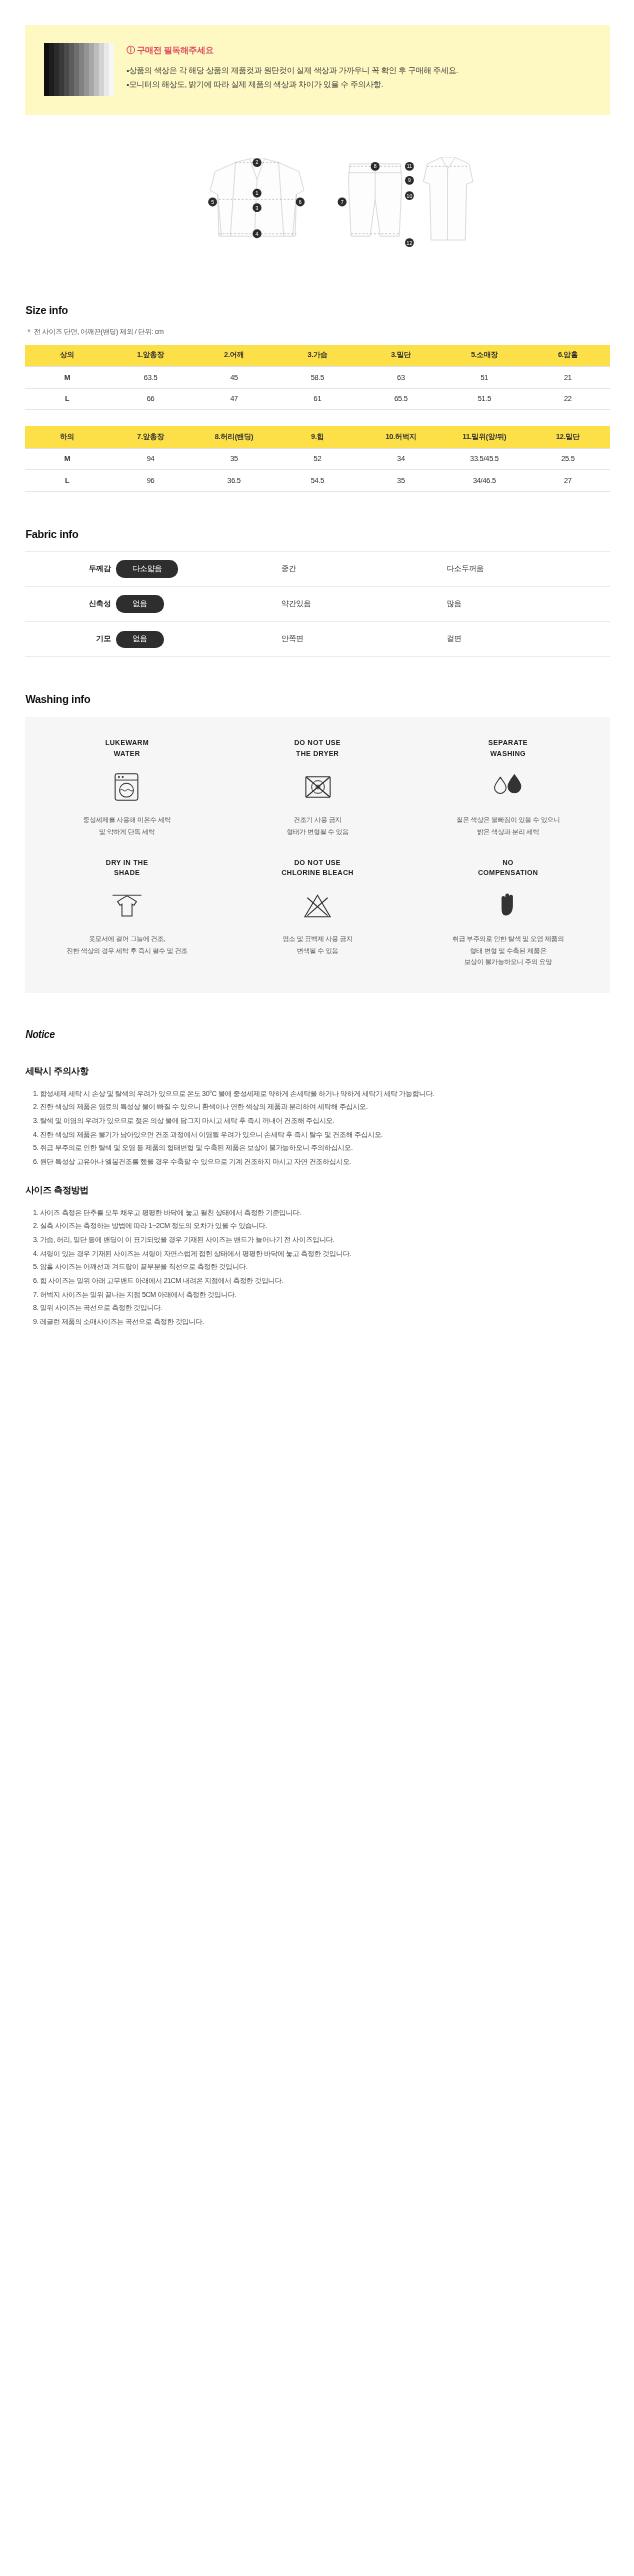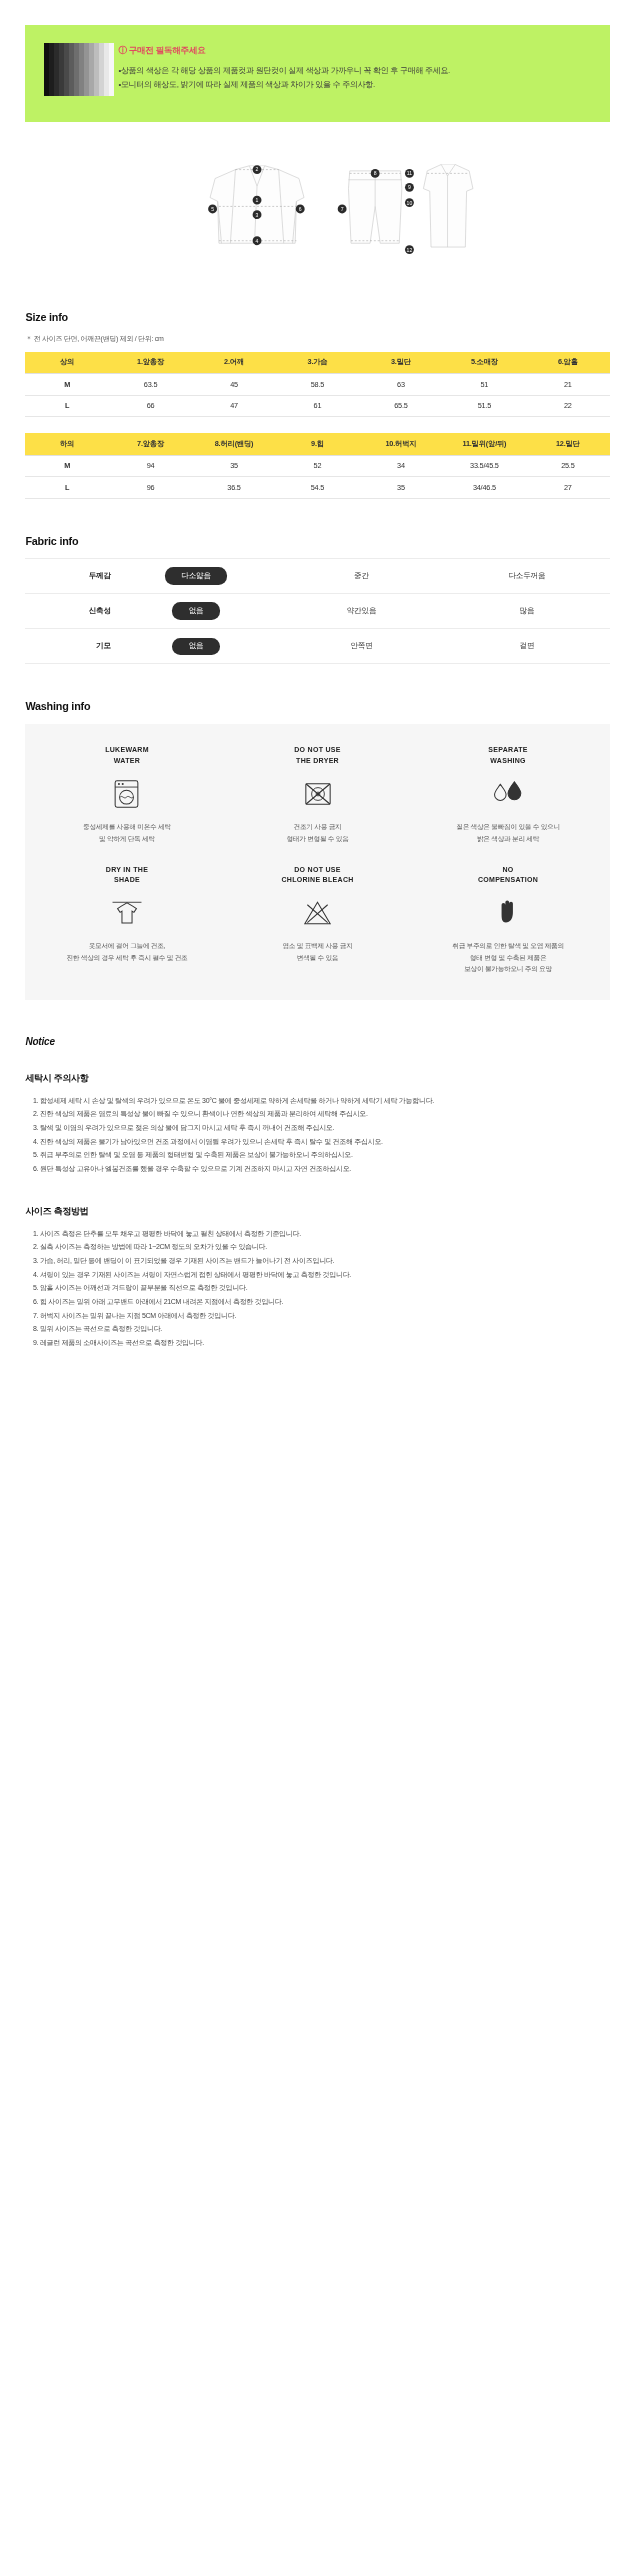--- a/index.html
+++ b/index.html
@@ -8,24 +8,24 @@
     background:#ffffff;
     font-family:"Liberation Sans","DejaVu Sans",sans-serif;
     color:#222;
     -webkit-font-smoothing:antialiased;
   }
   .page{width:635px;position:relative;}
 
   
   .banner{
     margin:25.4px 25.4px 0 25.4px;
-    background:#bef264;
-    padding:18px 19px 26px 19px;
+    background:#fef9c3;
+    padding:18px 19px 19px 19px;
     display:flex;
-    gap:4px;
+    gap:12px;
     align-items:flex-start;
   }
   .swatch{
     width:70px;height:53px;flex:0 0 auto;
     display:flex;
   }
   .swatch i{display:block;height:100%;flex:1 1 auto;}
   .banner-text{flex:1 1 auto;padding-top:1.3px;}
   .banner-title{
     color:#e04a5f;font-size:8.6px;font-weight:bold;margin-bottom:7px;letter-spacing:-0.3px;
@@ -65,21 +65,21 @@
   }
   table.size tbody td:first-child{font-weight:bold;}
   .tbl-gap{height:16.5px;}
 
   
   .fabric-wrap{margin:0 25.4px;}
   table.fabric{
     width:100%;border-collapse:collapse;font-size:7.6px;table-layout:fixed;
   }
   table.fabric td{
-    padding:8.3px 2.5px;text-align:center;border-bottom:0.6px solid #ececec;
+    padding:8.3px 2.5px;text-align:left;border-bottom:0.6px solid #ececec;
     border-top:0.6px solid #ececec;color:#333;letter-spacing:-0.2px;
   }
   table.fabric td.lbl{
     font-weight:bold;width:83px;color:#222;text-align:right;
   }
   .pill{
     display:inline-block;background:#2e2e2e;color:#fff;border-radius:8.3px;
     padding:3.8px 16.5px;font-size:7.6px;letter-spacing:-0.2px;
   }
 
@@ -92,21 +92,21 @@
     line-height:1.45;margin-bottom:9px;
   }
   .wash-ico{height:39px;display:flex;align-items:center;justify-content:center;margin-bottom:7.6px;}
   .wash-desc{font-size:6.7px;color:#555;line-height:1.7;letter-spacing:-0.3px;}
   .wash-gap{height:9px;}
 
   
   .sub-title{
     font-size:9px;font-weight:bold;color:#111;margin:0 0 9px 25.4px;letter-spacing:-0.3px;
   }
-  .sub-title.second{margin-top:29px;}
+  .sub-title.second{margin-top:15px;}
   ol.notice-list{
     margin:0 25.4px 0 33px;padding:0;list-style:none;
   }
   ol.notice-list li{
     font-size:7px;color:#444;line-height:1.95;letter-spacing:-0.3px;
     padding-left:10.2px;text-indent:-10.2px;
   }
   .bottom-pad{height:44px;}
 </style>
 </head>

